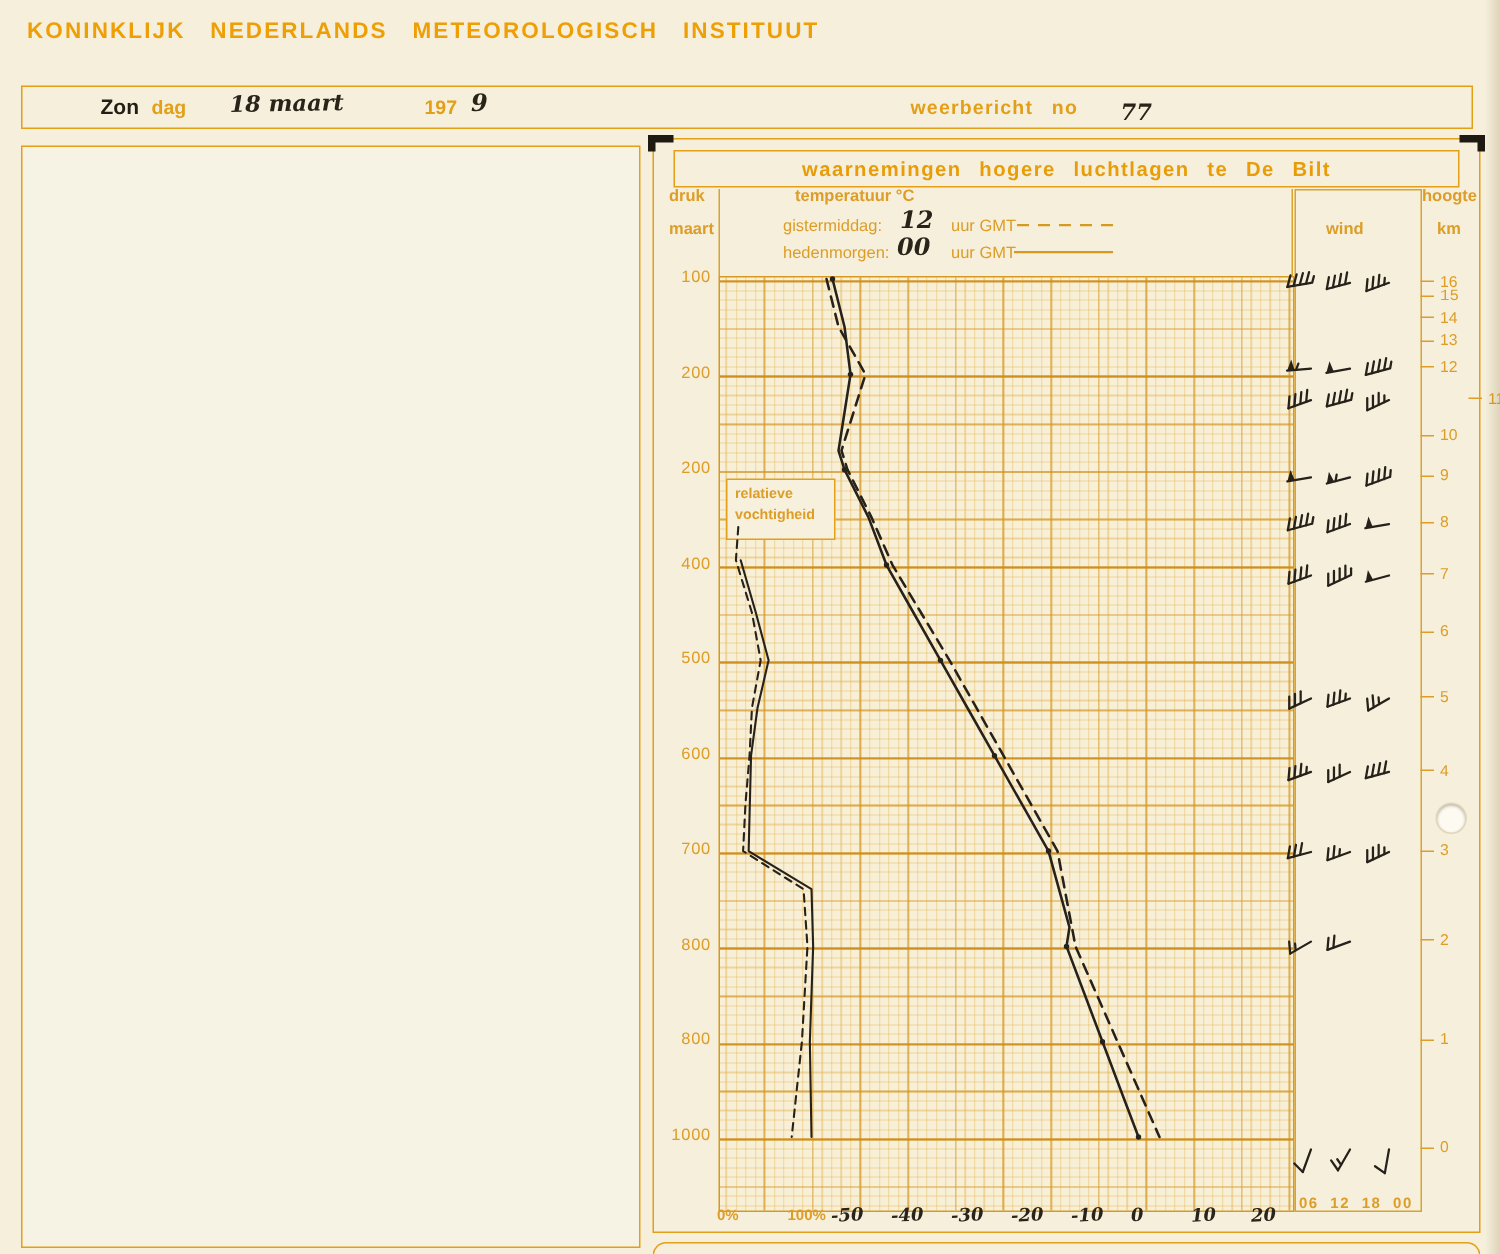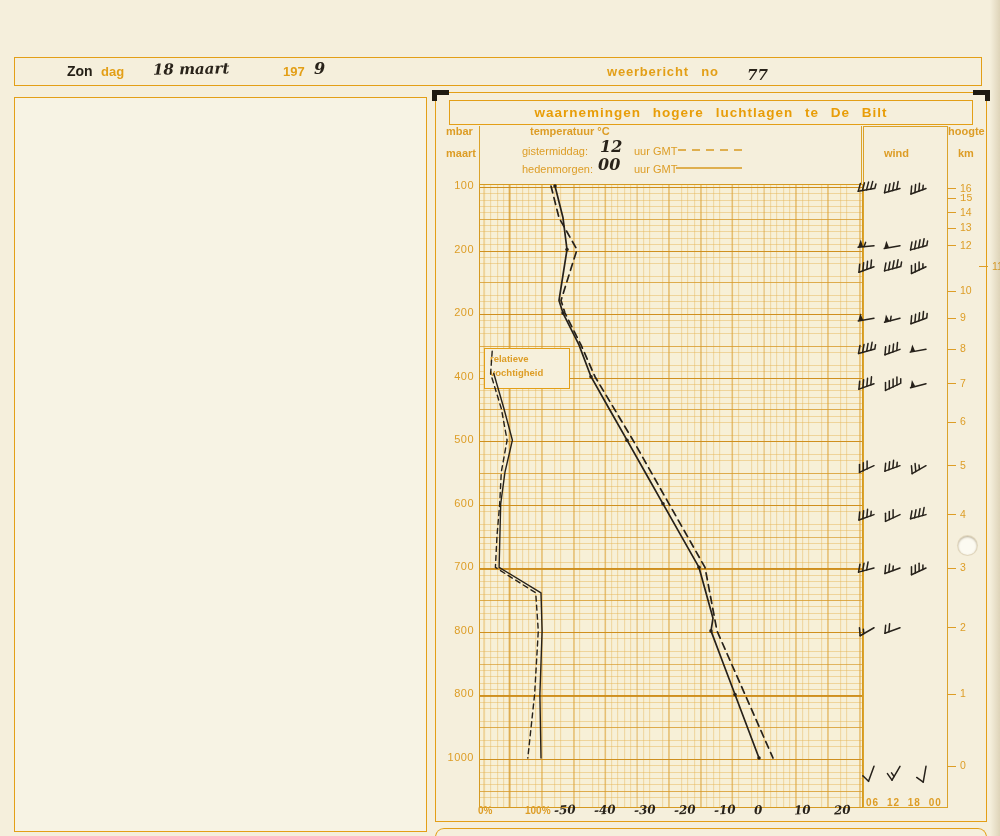--- a/index.html
+++ b/index.html
@@ -63,41 +63,42 @@
       repeating-linear-gradient(to bottom, rgba(205,140,25,.9) 0 1.2px, transparent 1.2px 63.56px),
       repeating-linear-gradient(to right, rgba(213,150,35,.65) 0 1px, transparent 1px 31.78px),
       repeating-linear-gradient(to bottom, rgba(213,150,35,.65) 0 1px, transparent 1px 31.78px),
       repeating-linear-gradient(to right, rgba(228,178,80,.45) 0 0.8px, transparent 0.8px 6.356px),
       repeating-linear-gradient(to bottom, rgba(228,178,80,.45) 0 0.8px, transparent 0.8px 6.356px);
     background-position:0 2px, 29.6px 0, 0 2px, 4.16px 0, 0 2px;}
   .windcol{position:absolute;left:427px;top:33px;width:83px;height:680px;
     border:1px solid #dba32a;}
   .humbox{position:absolute;left:48px;top:226px;width:66px;height:36px;
     border:1.2px solid var(--orange);background:#f6f0dc;color:#dd9d26;
-    font-size:9.5px;font-weight:bold;line-height:1.5;padding:3px 13px 0 5px;z-index:4;margin-top:29px;}
+    font-size:9.5px;font-weight:bold;line-height:1.5;padding:3px 0 0 5px;z-index:4;}
   .ptick{position:absolute;left:4px;width:34px;text-align:right;color:#dd9d26;
     font-size:11px;letter-spacing:.5px;}
   .htick{position:absolute;left:511px;width:38px;color:#dd9d26;font-size:10.5px;white-space:nowrap;}
   .hdash{display:inline-block;width:9px;border-top:1.2px solid #dd9d26;vertical-align:middle;margin-right:4px;}
   .tscale{position:absolute;top:710px;font-size:12px;transform:rotate(-3deg);}
   .hscale{position:absolute;top:712px;color:#dd9d26;font-size:10px;font-weight:bold;}
   .hscale-0{left:42px;}
   .hscale-100{left:89px;}
   .windtimes{position:absolute;left:430px;top:704px;color:#dd9d26;font-size:10px;
     font-weight:bold;letter-spacing:1px;word-spacing:4px;}
   svg.overlay{position:absolute;left:0;top:0;z-index:6;pointer-events:none;}
   .bottombox{position:absolute;left:435px;top:828px;width:550px;height:8px;
     border:1.5px solid var(--orange);border-bottom:none;border-radius:9px 9px 0 0;}
   .punch{position:absolute;left:958px;top:536px;width:19px;height:19px;border-radius:50%;
     background:#fcfaf1;box-shadow:inset 0 1px 2px rgba(110,90,50,.45), 0 0 0 1px rgba(190,170,130,.35);}
 </style>
 </head>
 <body>
 
 <div class="page">
+  <div class="kop">KONINKLIJK NEDERLANDS METEOROLOGISCH INSTITUUT</div>
 
   <div class="dateband">
     <span class="db-zon">Zon</span>
     <span class="db-dag">dag</span>
     <span class="db-date hand">18 maart</span>
     <span class="db-year">197</span>
     <span class="db-y9 hand">9</span>
     <span class="db-wb">weerbericht no</span>
     <span class="db-no hand">77</span>
   </div>
@@ -105,21 +106,21 @@
   <div class="leftbox"></div>
 
   <div class="panel" id="panel">
     <div class="cm cm-tl-h"></div>
     <div class="cm cm-tl-v"></div>
     <div class="cm cm-tr-h"></div>
     <div class="cm cm-tr-v"></div>
 
     <div class="ptitle">waarnemingen hogere luchtlagen te De Bilt</div>
 
-    <div class="plabel lbl-druk">mbar</div>
+    <div class="plabel lbl-druk">druk</div>
     <div class="plabel lbl-mbar">maart</div>
 
     <div class="plabel lbl-temp">temperatuur °C</div>
     <div class="plabel lbl-gister">gistermiddag:</div>
     <div class="hour hour-12 hand">12</div>
     <div class="plabel sfx sfx-1" style="position:absolute;">uur GMT</div>
     <div class="plabel lbl-heden">hedenmorgen:</div>
     <div class="hour hour-00 hand">00</div>
     <div class="plabel sfx sfx-2" style="position:absolute;">uur GMT</div>
 

